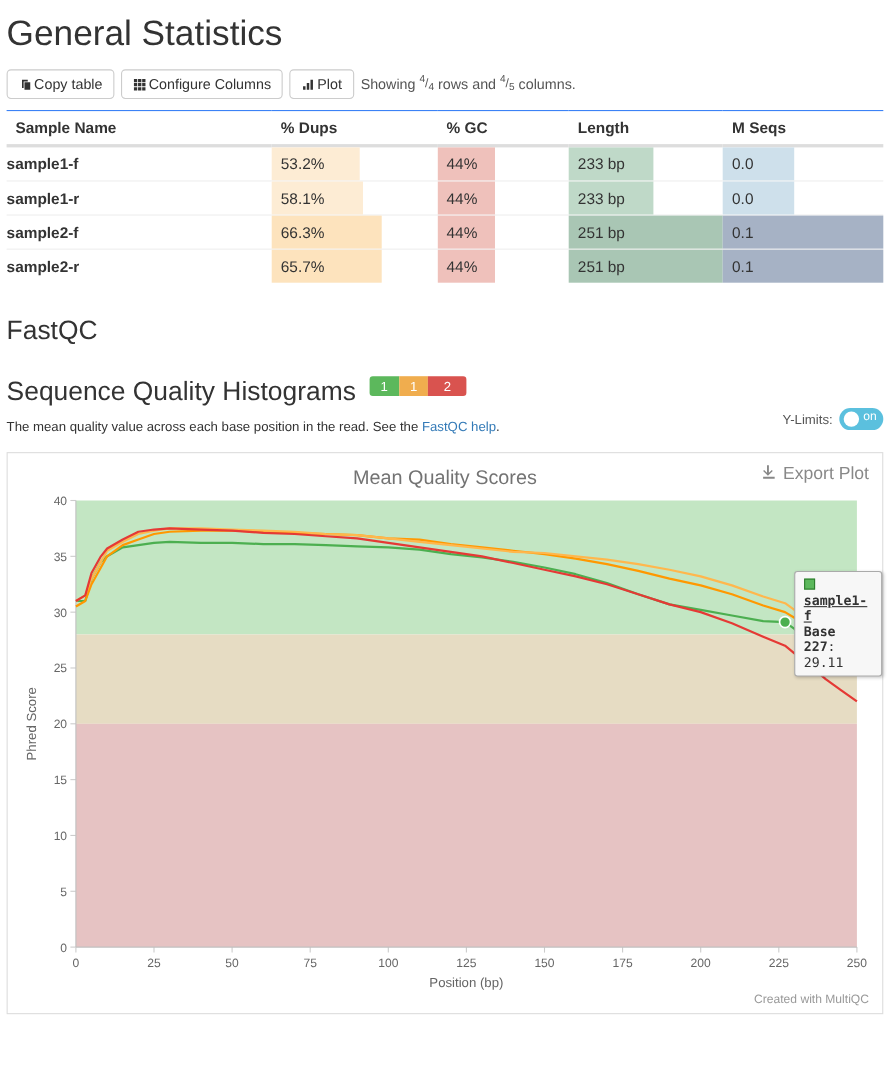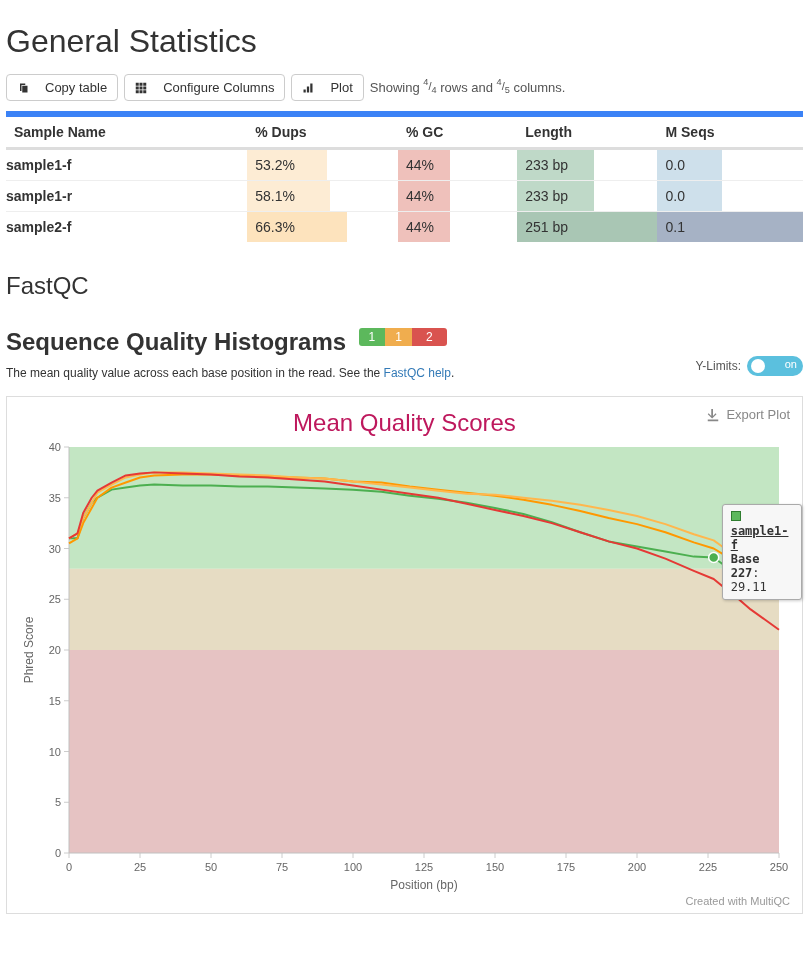--- a/index.html
+++ b/index.html
@@ -1,46 +1,46 @@
 <!DOCTYPE html>
 <html><head>
 <meta charset="utf-8">
 <style>
   html,body{margin:0;padding:0;font-family:-apple-system,BlinkMacSystemFont,"Segoe UI",Helvetica,Arial,sans-serif;color:#333;background:#fff}
   .page{width:809px;padding:4px 6px;box-sizing:border-box}
-  h1{font-weight:500;margin:19px 0 14px 0}
+  h1{font-weight:500;margin:8px 0 14px 0}
   h2{font-weight:500;margin:30px 0 10px 0}
-  h3{font-weight:700;margin:18px 0 6px 0;display:inline-block;vertical-align:middle;font-size:24px}
+  h3{font-weight:400;margin:18px 0 6px 0;display:inline-block;vertical-align:middle;font-size:24px}
   .toolbar{display:flex;align-items:center;gap:6px;margin-bottom:10px}
-  .btn{background:#fff;border:1px solid #ccc;border-radius:4px;padding:5px 10px;font-size:13px;display:inline-flex;align-items:center;gap:16px;color:#333;cursor:pointer}
+  .btn{background:#fff;border:1px solid #ccc;border-radius:4px;padding:5px 10px;font-size:13px;display:inline-flex;align-items:center;gap:2px;color:#333;cursor:pointer}
   .btn svg{width:12px;height:12px;fill:#333}
   .showing{font-size:13px;color:#555}
   .showing .frac{font-size:11px;position:relative;top:-1px}
   table.stats{width:100%;border-collapse:collapse;font-size:14px}
-  table.stats th{text-align:left;font-weight:700;font-size:14px;border-top:6px solid #3b82f6;border-bottom:3px solid #ddd;padding:7px 8px}
+  table.stats th{text-align:left;font-weight:700;font-size:14px;border-top:1px solid #3b82f6;border-bottom:3px solid #ddd;padding:7px 8px}
   table.stats td{border-top:1px solid #eee;padding:0;position:relative;height:30px}
   .cell{position:relative;height:30px;line-height:30px;padding-left:8px}
   .cell .bar{position:absolute;top:0;left:0;bottom:0}
   .cell span{position:relative}
   .samplecell{font-weight:700;padding-left:8px}
   .link{color:#337ab7;text-decoration:none}
   .desc{font-size:14px;line-height:1.5}
   .badges{display:inline-block;vertical-align:middle;margin-left:8px}
   .badge{display:inline-block;color:#fff;font-size:12px;padding:2px 10px}
   .badge.g{background:#5cb85c;border-radius:3px 0 0 3px}
   .badge.y{background:#f0ad4e}
   .badge.r{background:#d9534f;border-radius:0 3px 3px 0;padding-left:14px;padding-right:14px}
   .subline{font-size:12px;margin-top:4px}
   .ylim-wrap{float:right;font-size:12px;color:#555;margin-top:-24px;display:flex;align-items:center;gap:6px}
-  .toggle{width:56px;height:20px;background:#5bc0de;border-radius:10px;position:relative;display:inline-block}
+  .toggle{width:40px;height:20px;background:#5bc0de;border-radius:10px;position:relative;display:inline-block}
   .toggle .knob{width:14px;height:14px;background:#fff;border-radius:50%;position:absolute;top:3px;left:4px}
   .toggle .txt{position:absolute;right:6px;top:2px;font-size:11px;color:#fff}
   .plot-box{border:1px solid #ddd;margin-top:16px;position:relative;padding:10px 12px 6px 12px}
-  .plot-title{text-align:center;font-size:24px;font-family:"Lucida Grande","Lucida Sans Unicode",Verdana,Arial,sans-serif;color:#be185d;margin:2px 0 6px 0}
-  .export{position:absolute;top:10px;right:12px;font-size:13px;color:#888;display:flex;align-items:center;gap:6px;cursor:pointer}
+  .plot-title{text-align:center;font-size:18px;font-family:"Lucida Grande","Lucida Sans Unicode",Verdana,Arial,sans-serif;color:#737373;margin:2px 0 6px 0}
+  .export{position:absolute;top:10px;right:12px;font-size:16px;color:#888;display:flex;gap:6px;cursor:pointer}
   .export svg{width:14px;height:14px;fill:#888}
   .plot-svg{display:block}
   .credit{text-align:right;font-size:11px;color:#999;margin-top:2px;font-family:"Lucida Grande","Lucida Sans Unicode",Verdana,Arial,sans-serif}
   .tooltip-box{position:absolute;background:#f7f7f7;border:1px solid #aaa;border-radius:3px;padding:5px 8px;font-size:12px;font-family:"Lucida Sans Unicode","Lucida Grande",monospace;box-shadow:1px 1px 3px rgba(0,0,0,.2)}
   .tooltip-box .sq{display:inline-block;width:8px;height:8px;border:1px solid #2f7d2f;background:#5cb85c;margin-right:4px}
   .tooltip-box .name{font-weight:700;text-decoration:underline}
 </style>
 </head>
 <body>
 <div class="page">
@@ -109,20 +109,35 @@
             <div class="cell"><div class="bar" style="width: 55%; background: rgb(191, 217, 200);"></div><span>233 bp</span></div>
           </td>
           <td>
             <div class="cell"><div class="bar" style="width: 44%; background: rgb(206, 224, 235);"></div><span>0.0</span></div>
           </td>
         </tr>
         <tr>
           <td class="samplecell">sample2-f</td>
           <td>
             <div class="cell"><div class="bar" style="width: 66%; background: rgb(253, 227, 189);"></div><span>66.3%</span></div>
+          </td>
+          <td>
+            <div class="cell"><div class="bar" style="width: 44%; background: rgb(239, 193, 187);"></div><span>44%</span></div>
+          </td>
+          <td>
+            <div class="cell"><div class="bar" style="width: 100%; background: rgb(169, 198, 180);"></div><span>251 bp</span></div>
+          </td>
+          <td>
+            <div class="cell"><div class="bar" style="width: 100%; background: rgb(166, 178, 197);"></div><span>0.1</span></div>
+          </td>
+        </tr>
+        <tr>
+          <td class="samplecell">sample2-r</td>
+          <td>
+            <div class="cell"><div class="bar" style="width: 66%; background: rgb(253, 227, 189);"></div><span>65.7%</span></div>
           </td>
           <td>
             <div class="cell"><div class="bar" style="width: 44%; background: rgb(239, 193, 187);"></div><span>44%</span></div>
           </td>
           <td>
             <div class="cell"><div class="bar" style="width: 100%; background: rgb(169, 198, 180);"></div><span>251 bp</span></div>
           </td>
           <td>
             <div class="cell"><div class="bar" style="width: 100%; background: rgb(166, 178, 197);"></div><span>0.1</span></div>
           </td>

